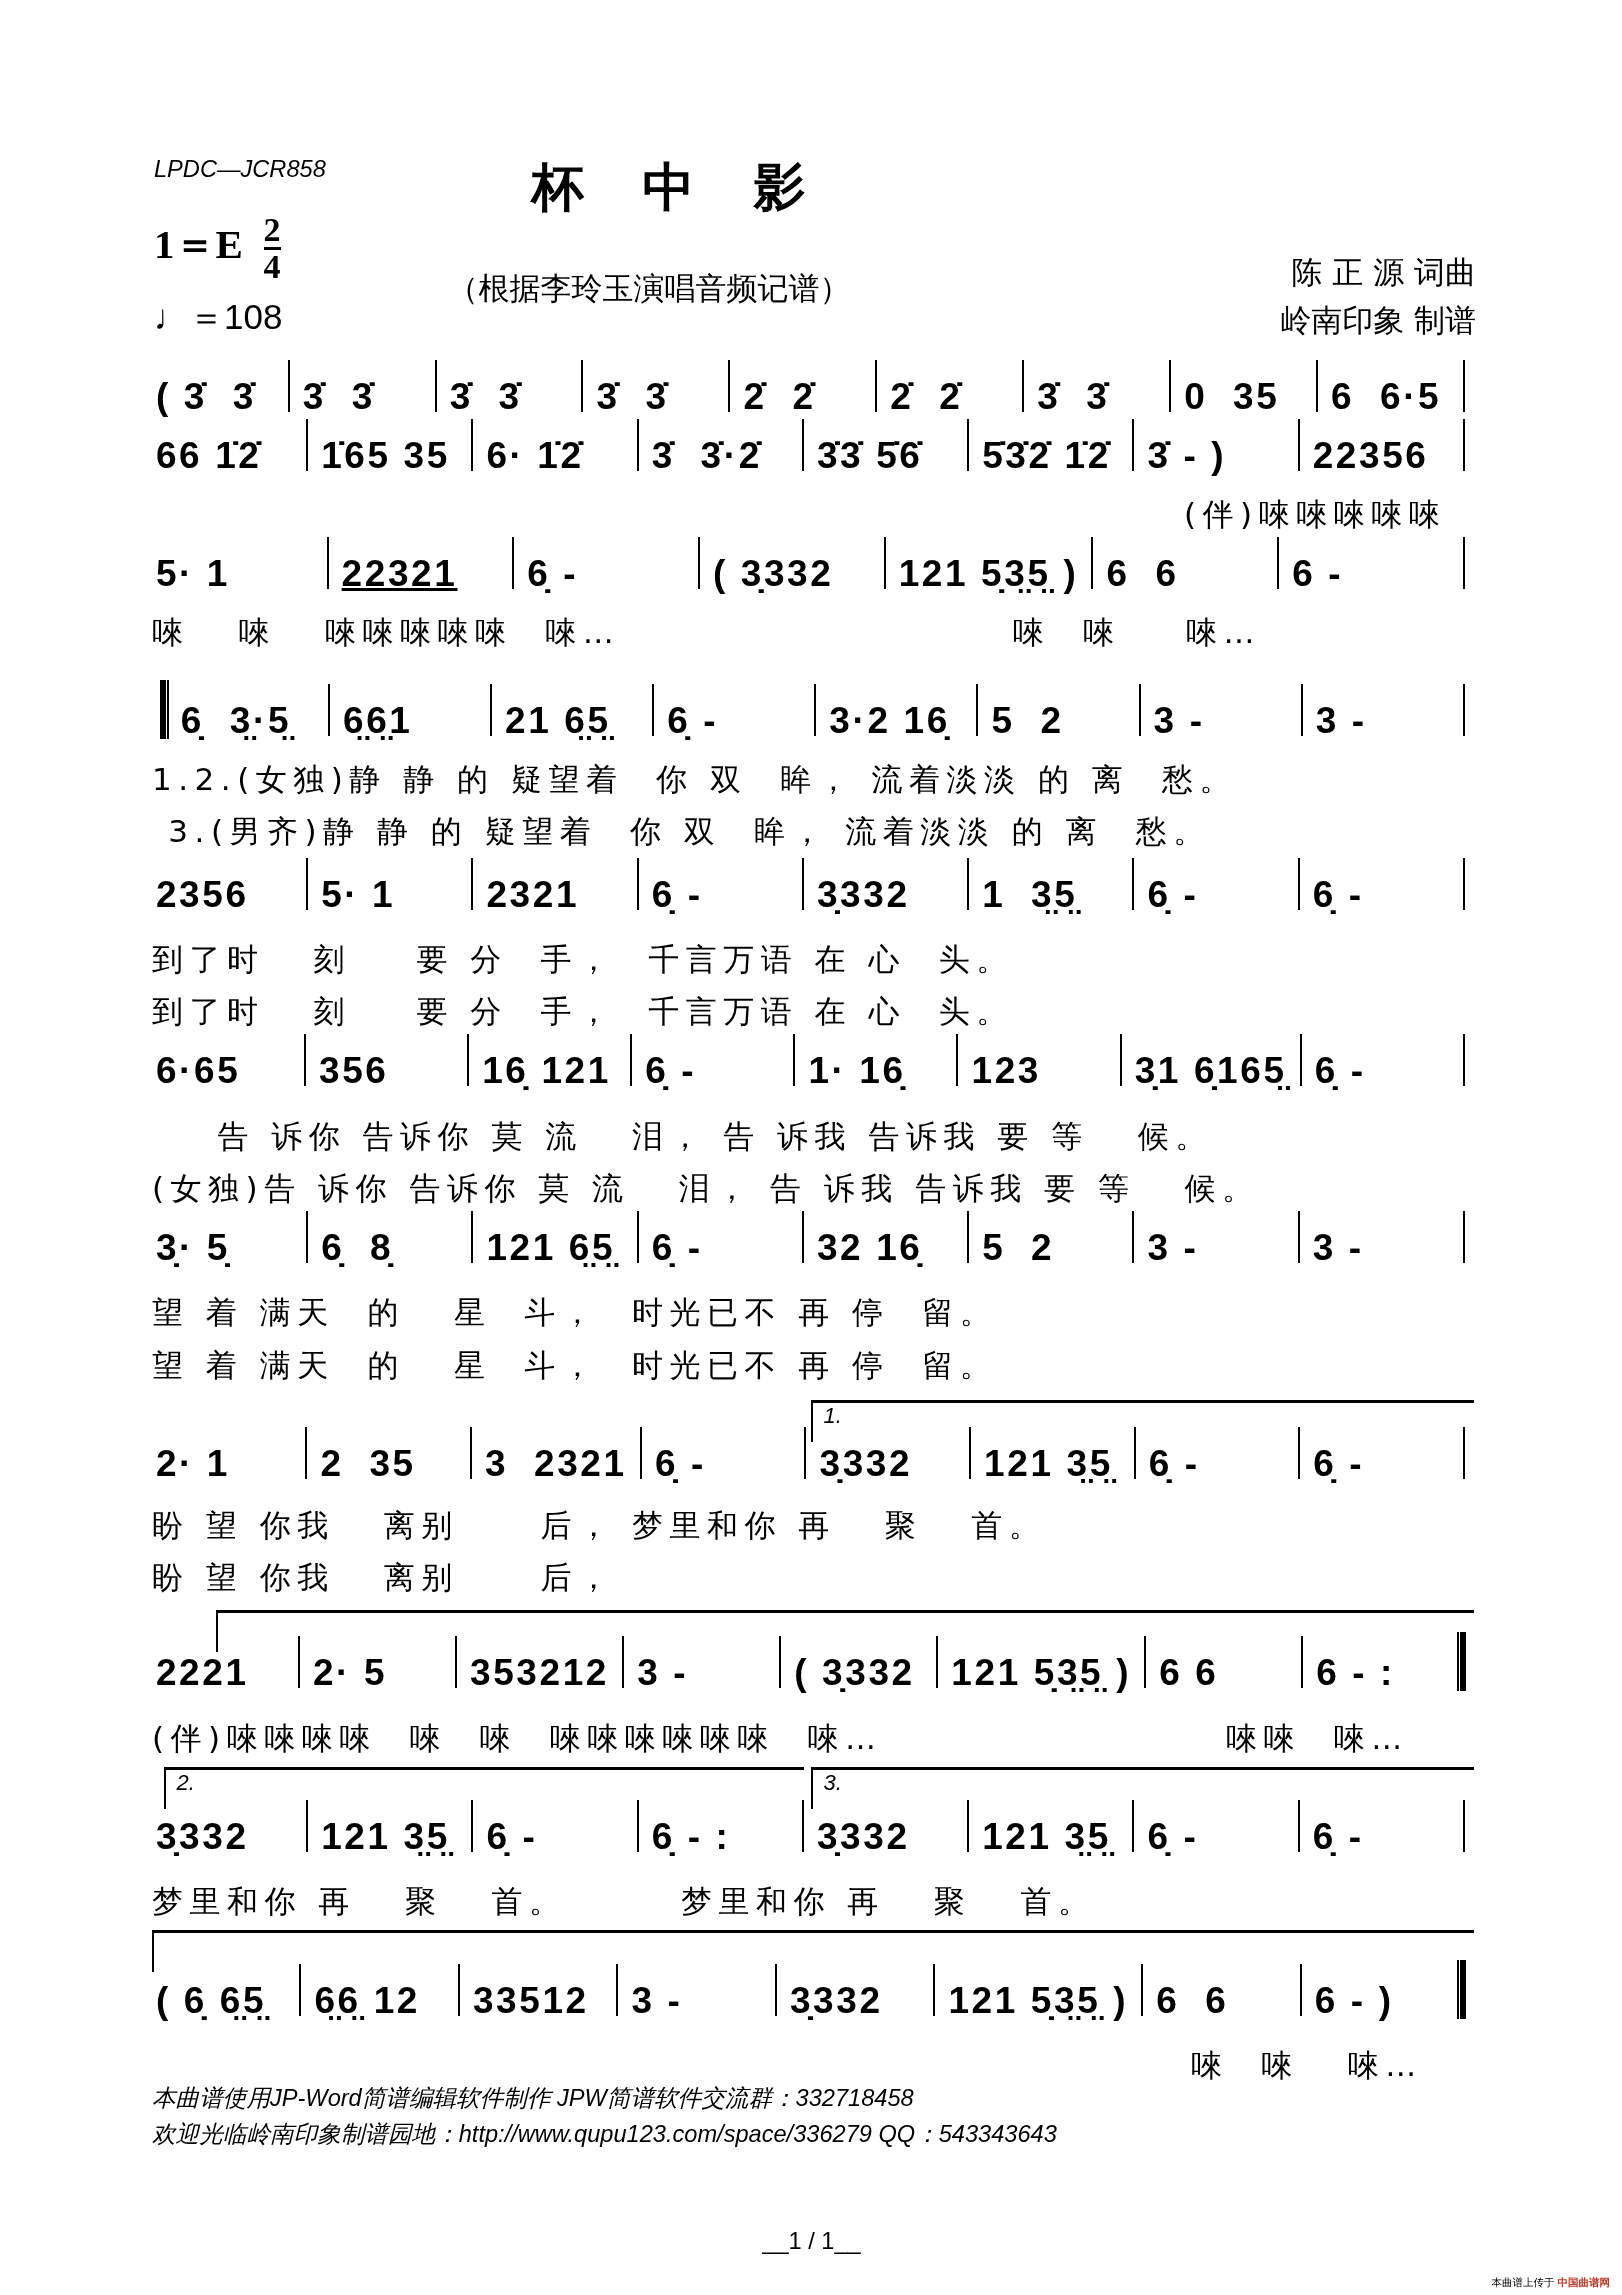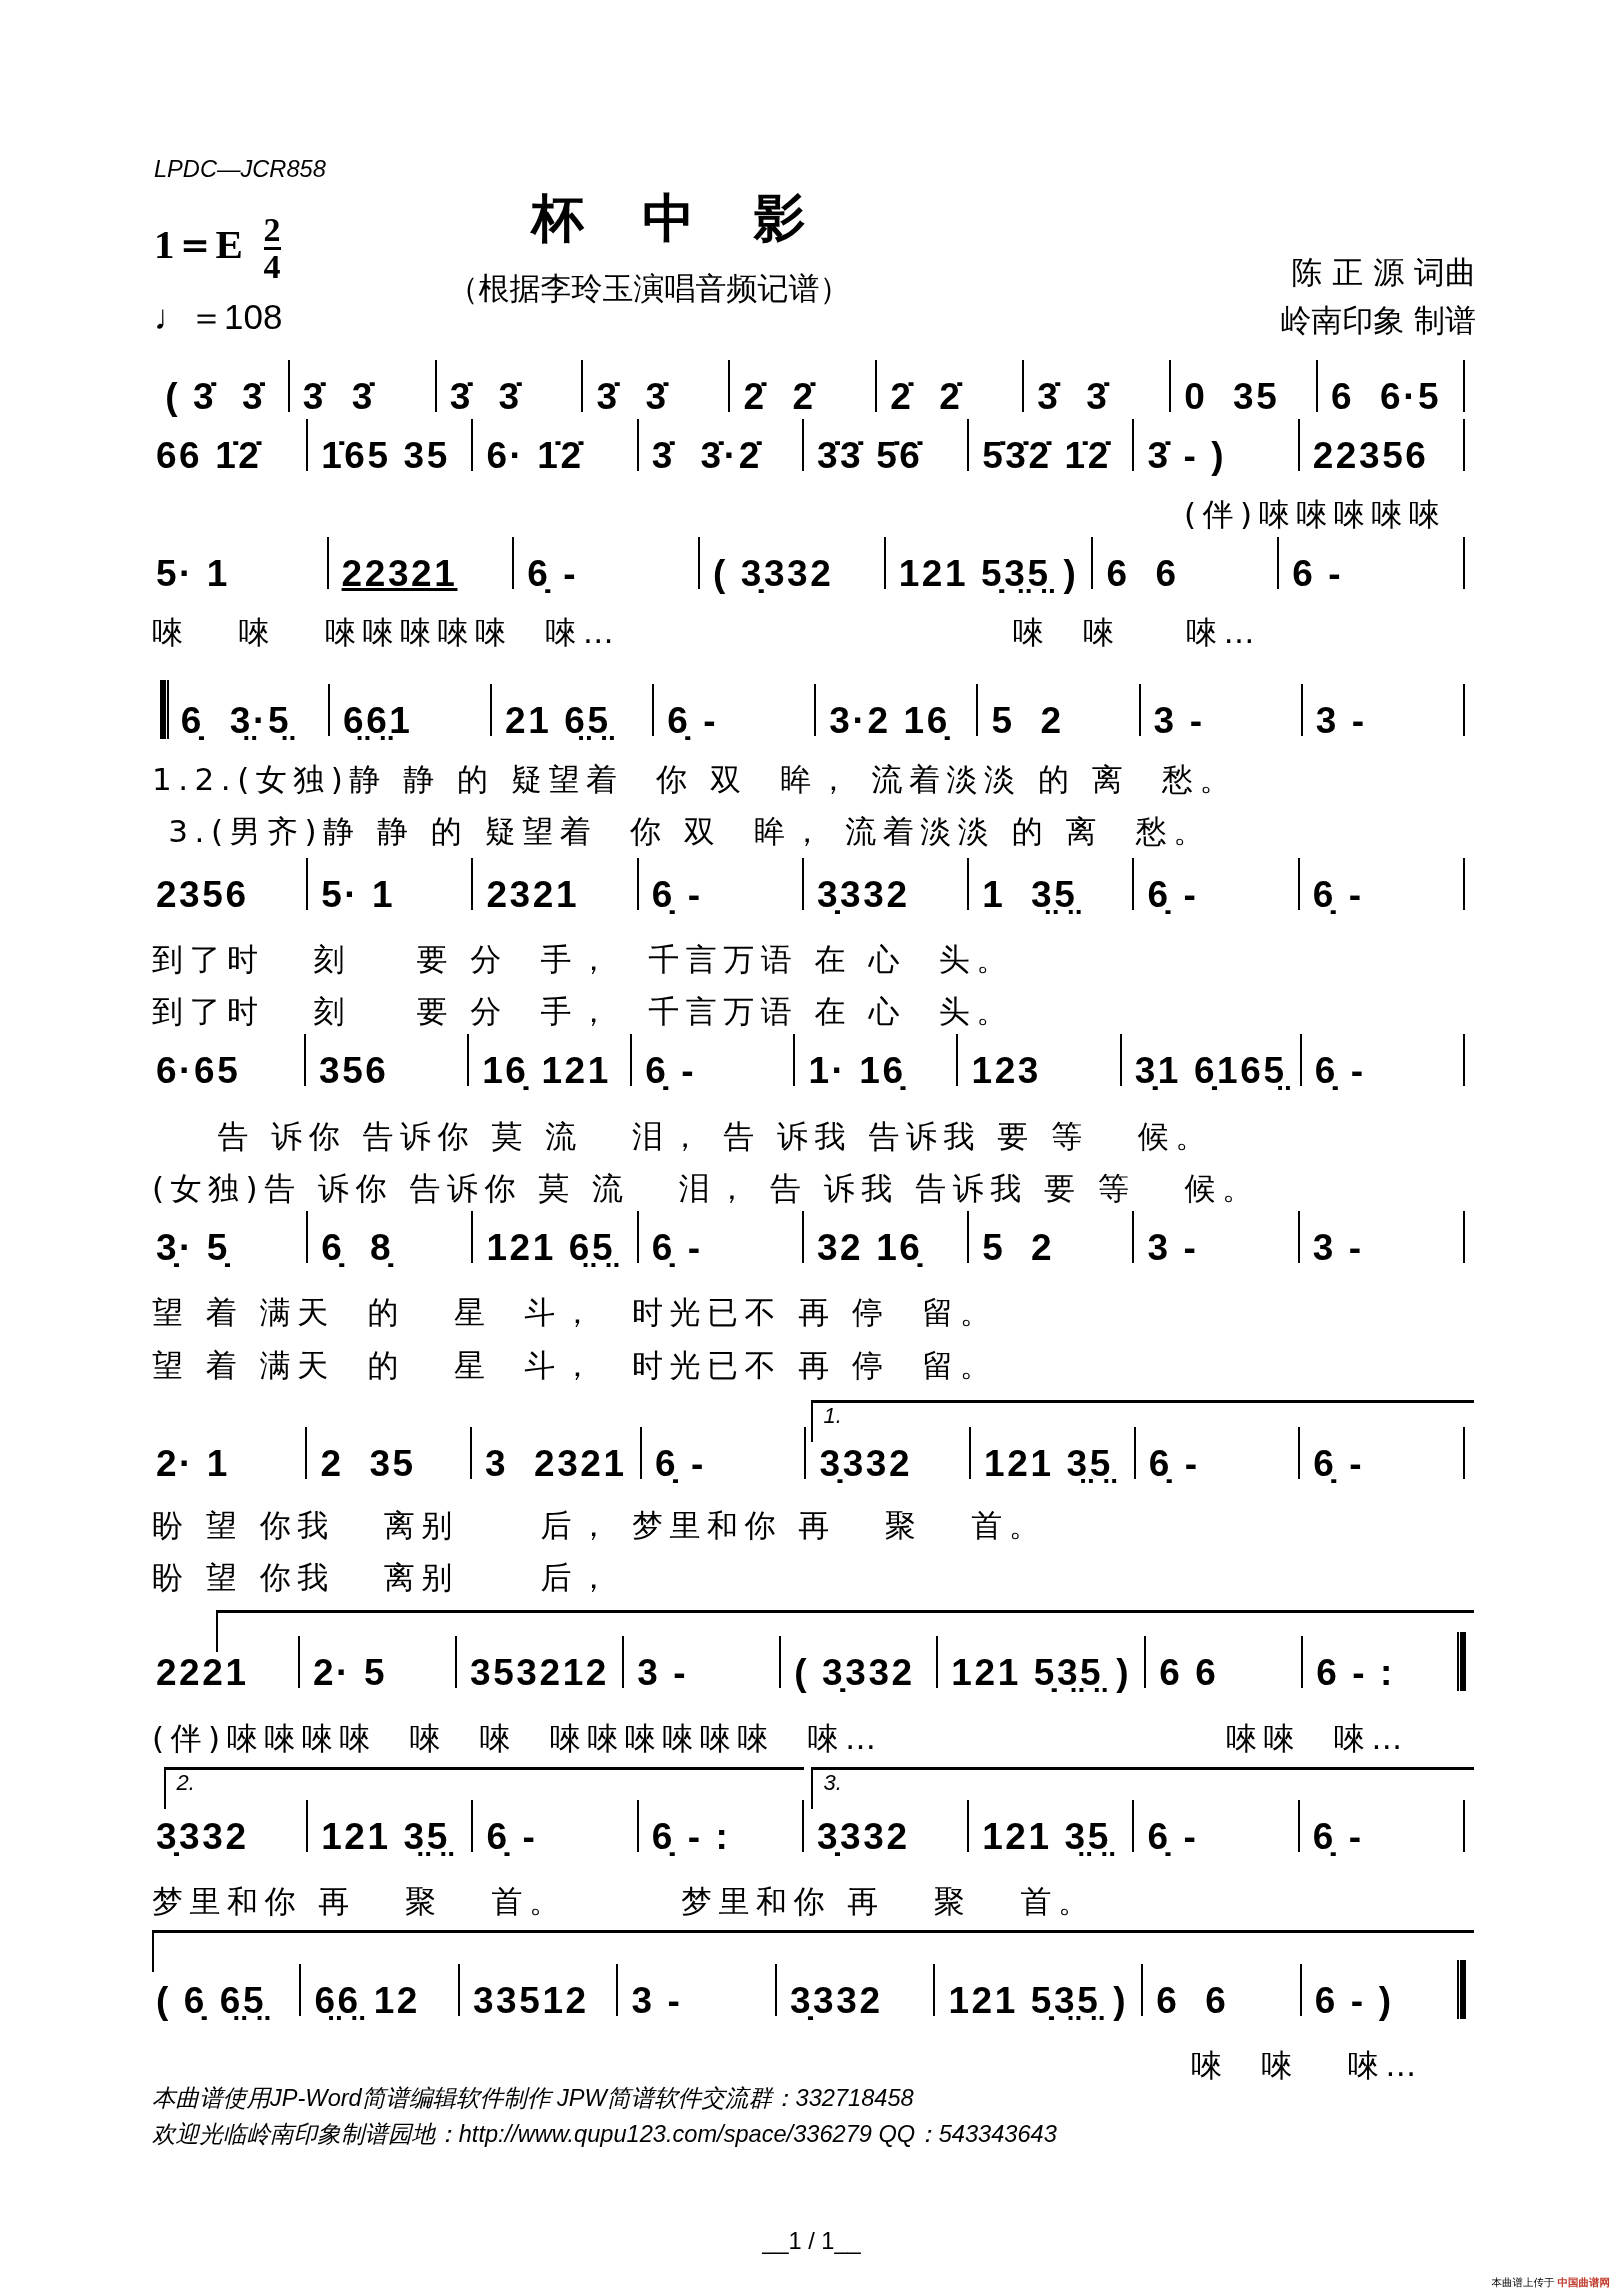--- a/index.html
+++ b/index.html
@@ -1,20 +1,20 @@
 <!DOCTYPE html>
 <html style="font-size:10.5px"><head>
 <meta charset="utf-8">
 <style>
   html,body{margin:0;padding:0;background:#fff;}
   body{width:1623px;height:2295px;position:relative;overflow:hidden;color:#000;
        font-family:"Liberation Sans","DejaVu Sans",sans-serif;}
   .abs{position:absolute;}
   .code{left:154px;top:156px;font-size:23.6px;font-style:italic;}
-  .title{left:0;width:1396px;top:184px;text-align:center;font-size:52px;font-weight:bold;letter-spacing:59px;
+  .title{left:0;width:1396px;top:153px;text-align:center;font-size:52px;font-weight:bold;letter-spacing:59px;
          font-family:"DejaVu Serif",serif;}
   .key{left:154px;top:213px;font-size:41px;font-weight:bold;font-family:"Liberation Serif",serif;}
   .ts{display:inline-block;vertical-align:middle;text-align:center;margin-left:10.5px;line-height:34px;font-size:34px;}
   .ts .num{border-bottom:3.3px solid #000;display:block;}
   .tempo{left:154px;top:294px;font-size:35px;}
   .subtitle{left:0;width:1298px;top:268px;text-align:center;font-size:31px;font-family:"DejaVu Sans",sans-serif;}
   .credit{right:147px;font-size:31px;text-align:right;font-family:"DejaVu Sans",sans-serif;}
   .row{position:absolute;left:152px;width:1322px;height:65px;}
   .nline{display:flex;align-items:flex-end;height:65px;font-size:37px;font-weight:bold;font-family:"Liberation Sans Narrow","Liberation Sans",sans-serif;}
   .bar{width:2px;height:52px;background:#000;margin:0 9.2px;align-self:center;}
@@ -41,21 +41,21 @@
   </span>
 </div>
 <div class="abs tempo">♩＝108</div>
 <div class="abs subtitle">（根据李玲玉演唱音频记谱）</div>
 <div class="abs credit" style="top:252px">陈 正 源 词曲</div>
 <div class="abs credit" style="top:300px">岭南印象 制谱</div>
 
 <div id="score">
     <div class="row" style="top: 353px;">
       <div class="nline">
-        <span class="seg" style="flex: 1 1 0%; text-align: center;">( 3̇  3̇</span>
+        <span class="seg" style="flex: 1 1 0%;">( 3̇  3̇</span>
         <div class="bar"></div>
         <span class="seg" style="flex: 1 1 0%;">3̇  3̇</span>
         <div class="bar"></div>
         <span class="seg" style="flex: 1 1 0%;">3̇  3̇</span>
         <div class="bar"></div>
         <span class="seg" style="flex: 1 1 0%;">3̇  3̇</span>
         <div class="bar"></div>
         <span class="seg" style="flex: 1 1 0%;">2̇  2̇</span>
         <div class="bar"></div>
         <span class="seg" style="flex: 1 1 0%;">2̇  2̇</span>

